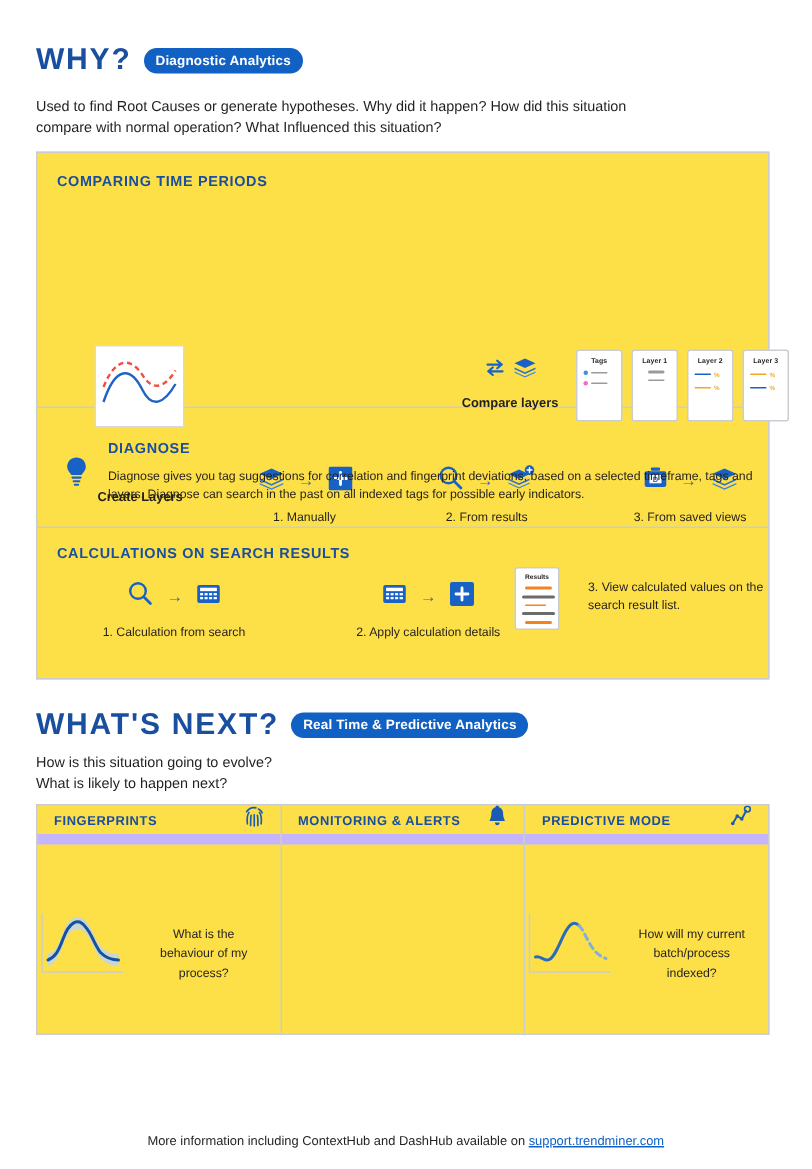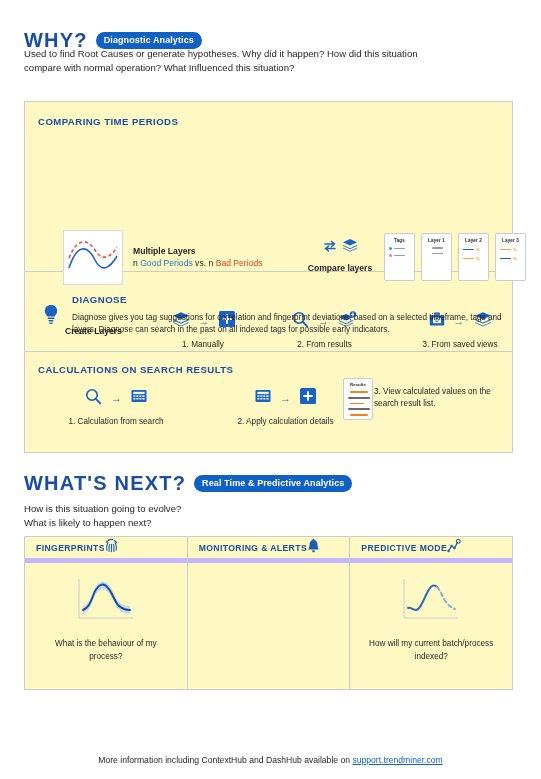--- a/index.html
+++ b/index.html
@@ -37,21 +37,21 @@
   .intro {
     font-size: 9.6px;
     line-height: 1.45;
     color: #231f20;
     margin-top: 9px;
   }
 
   
   .outer-box {
     border: 1px solid #c9cdd2;
-    background: #fef9c3;
+    background: #fde047;
   }
   .band { border-bottom: 1px solid #c9cdd2; }
   .band:last-child { border-bottom: none; }
   .band-title {
     font-size: 9.6px;
     font-weight: 700;
     color: #1a4fa0;
     letter-spacing: 0.45px;
   }
 
@@ -109,84 +109,80 @@
     font-size: 8.2px; line-height: 1.5; color: #231f20;
   }
 
   
   #band-calc { position: relative; height: 100px; }
   #calc-title { position: absolute; left: 13px; top: 12px; }
   #calc-step1 { left: 16px; top: 35px; width: 150px; }
   #calc-step2 { left: 183px; top: 35px; width: 155px; }
   #calc-step1 .step-caption, #calc-step2 .step-caption { font-size: 8.2px; }
 
-  #calc-step3 { position: absolute; left: 343px; top: 378px; display: flex; gap: 1px; align-items: flex-start; }
+  #calc-step3 { position: absolute; left: 343px; top: 378px; display: flex; gap: 19px; align-items: flex-start; }
   .results-card {
     width: 30px; height: 42px; border: 1px solid #c9cdd2; border-radius: 2px;
     background: #fff; padding: 3px 3px 0;
   }
   .results-title { font-size: 4.4px; font-weight: 700; text-align: center; color: #231f20; }
   .rrow { height: 1.8px; border-radius: 1px; margin-top: 4px; }
   #calc-step3 .c3-text { font-size: 8.2px; line-height: 1.5; padding-top: 8px; }
 
   
   #next-head { position: absolute; left: 24px; top: 472px; }
   #next-head .sec-title { font-size: 20px; }
   #next-intro { position: absolute; left: 24px; top: 500px; }
 
   #next-box { position: absolute; left: 24px; top: 536px; width: 489px; height: 154px; }
   .cols { display: flex; height: 100%; }
   .col { flex: 1; border-right: 1px solid #c9cdd2; display: flex; flex-direction: column; }
   .col:last-child { border-right: none; }
   .col-head {
-    height: 26px; border-bottom: 5px solid #c4b5fd;
-    display: flex; align-items: center; justify-content: flex-start;
+    height: 26px; border-bottom: 7px solid #c4b5fd;
+    display: flex; align-items: center; justify-content: space-between;
     padding: 0 11px;
   }
   .col-head-label { font-size: 8.6px; font-weight: 700; color: #1a4fa0; letter-spacing: 0.4px; }
-  .col-body { flex: 1; display: flex; flex-direction: column; align-items: center; padding-top: 11px; }
+  .col-body { flex: 1; display: flex; flex-direction: row; align-items: center; padding-top: 11px; }
   .col-caption { font-size: 8.2px; line-height: 1.55; text-align: center; margin-top: 10px; padding: 0 14px; }
 
   
   #footer {
     position: absolute; left: 0; top: 755px; width: 541px;
     text-align: center; font-size: 8.6px; color: #231f20;
   }
   #footer a { color: #1161c4; text-decoration: underline; }
 </style>
 </head>
 <body>
 
 <div class="page">
 
   <div class="sec-head" style="position:absolute;left:24px;top:29px;">
     <span class="sec-title">WHY?</span>
     <span class="pill">Diagnostic Analytics</span>
   </div>
 
-  <div class="intro" style="position:absolute;left:24px;top:38px;width:420px;">Used to find Root Causes or generate hypotheses. Why did it happen? How did this situation compare with normal operation? What Influenced this situation?</div>
+  <div class="intro" style="position:absolute;left:24px;top:56px;width:420px;">Used to find Root Causes or generate hypotheses. Why did it happen? How did this situation compare with normal operation? What Influenced this situation?</div>
 
   <div class="outer-box" id="why-box">
 
     <div class="band" id="band-compare">
 
       <div class="band-title" id="compare-title">COMPARING TIME PERIODS</div>
 
       <div id="ml-thumb">
         <svg class="thumb-svg" width="60" height="55" viewBox="0 0 60 55">
           <rect x="0.5" y="0.5" width="59" height="54" fill="#ffffff" stroke="#d6d9dd" stroke-width="1"></rect>
           <path d="M6 38 C 14 14, 24 14, 32 30 C 38 42, 46 40, 54 26" fill="none" stroke="#1f63c4" stroke-width="1.6"></path>
           <path d="M6 28 C 14 8, 24 8, 32 20 C 38 30, 46 30, 54 17" fill="none" stroke="#ef4e40" stroke-width="1.6" stroke-dasharray="3.5 2.5"></path>
         </svg>
       </div>
 
-      <div id="ml-text">
-        <div class="ml-name">Multiple Layers</div>
-        <div class="ml-sub"><span>n </span><span class="good">Good Periods</span><span> vs. n </span><span class="bad">Bad Periods</span></div>
-      </div>
 
       <div id="compare-layers">
         <div class="cl-icons">
           <span>
             <svg width="14" height="12" viewBox="0 0 14 12">
               <path d="M2 4 H11 M8.5 1.5 L11.5 4 L8.5 6.5" fill="none" stroke="#1961c4" stroke-width="1.5" stroke-linecap="round" stroke-linejoin="round"></path>
               <path d="M12 8.5 H3 M5.5 6 L2.5 8.5 L5.5 11" fill="none" stroke="#1961c4" stroke-width="1.5" stroke-linecap="round" stroke-linejoin="round"></path>
             </svg>
           </span>
           <span>

